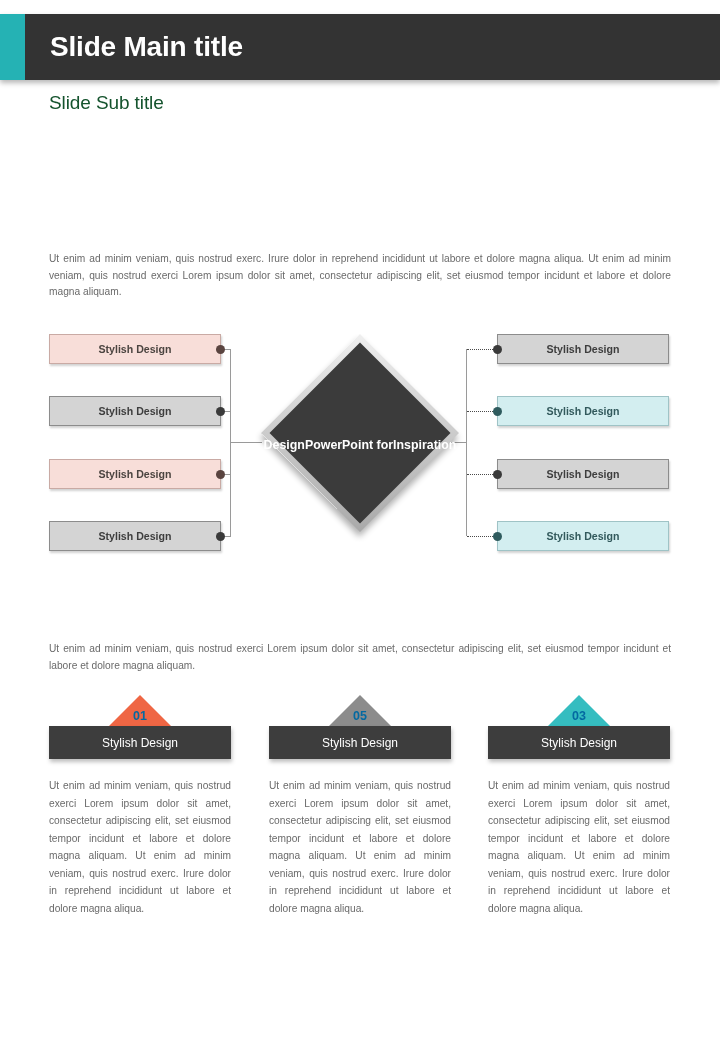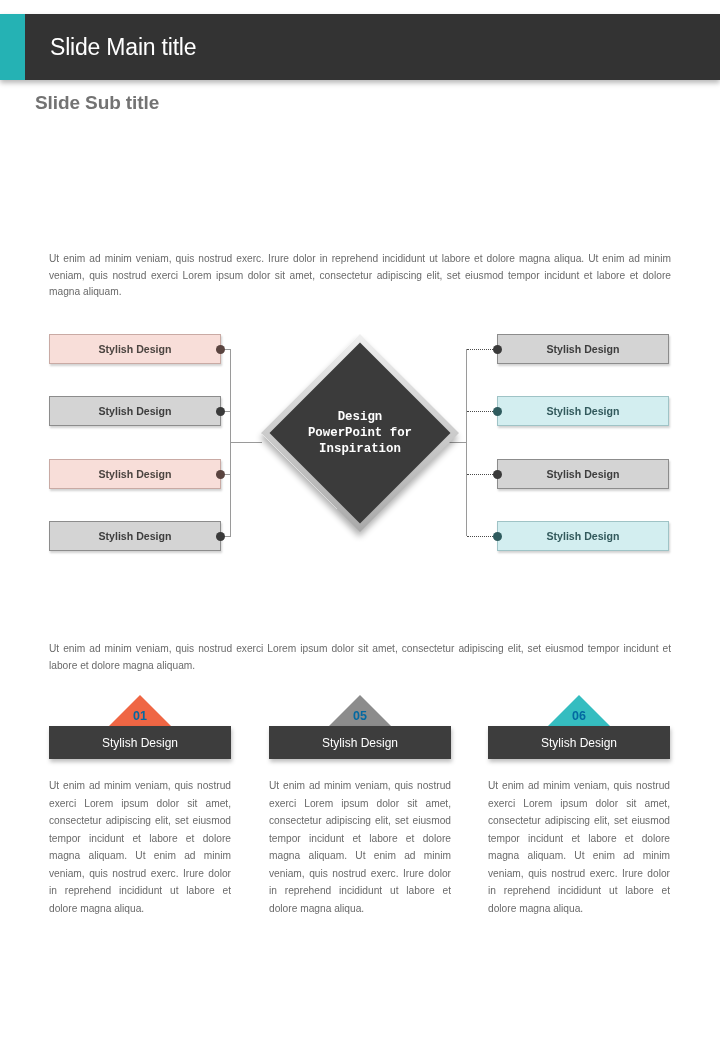--- a/index.html
+++ b/index.html
@@ -34,32 +34,32 @@
   }
   .header-bar {
     flex: 1 1 auto;
     background: #333333;
     display: flex;
     align-items: center;
     padding-left: 25px;
   }
   .header-title {
     color: #ffffff;
-    font-size: 23px;
+    font-size: 28px;
+    font-weight: bold;
+    letter-spacing: -0.2px;
+  }
+
+  
+  .subtitle {
+    position: absolute;
+    left: 49px; top: 92px;
+    font-size: 19px;
+    color: #14532d;
     font-weight: normal;
-    letter-spacing: -0.2px;
-  }
-
-  
-  .subtitle {
-    position: absolute;
-    left: 35px; top: 92px;
-    font-size: 19px;
-    color: #737373;
-    font-weight: bold;
     letter-spacing: -0.1px;
   }
   .subdesc {
     position: absolute;
     left: 49px; top: 120px;
     width: 624px;
     font-size: 11.6px;
     line-height: 18px;
     color: #3b3b3b;
   }
@@ -146,33 +146,31 @@
     width: 140px; height: 140px;
     background: linear-gradient(135deg,#efefef 0%,#cfcfcf 45%,#a9a9a9 100%);
     box-shadow: 3px 4px 6px rgba(0,0,0,0.3);
   }
   .diamond-inner {
     width: 128px; height: 128px;
     background: #3b3b3b;
   }
   .diamond-label {
     position: absolute;
-    left: 0; top: 0;
+    left: 0; top: 12px;
     width: 196px; height: 196px;
     display: flex;
-    flex-direction: column;
     align-items: center;
     justify-content: center;
     color: #ffffff;
     font-size: 12.4px;
     font-weight: bold;
     line-height: 16px;
     text-align: center;
     pointer-events: none;
-    font-family: Liberation Mono, monospace;
   }
 
   
   .cards {
     position: absolute;
     left: 0; top: 695px;
     width: 720px;
   }
   .card-col { position: absolute; width: 182px; }
   .card-col.c0 { left: 49px; }
@@ -328,21 +326,21 @@
       <div class="tri gray"></div>
       <div class="tri-num">05</div>
       <div class="card-bar">
         <span>Stylish Design</span>
       </div>
       <div class="card-text">Ut enim ad minim veniam, quis nostrud exerci  Lorem ipsum dolor sit amet, consectetur adipiscing elit, set eiusmod tempor incidunt et labore et dolore magna aliquam. Ut enim ad minim veniam, quis nostrud exerc. Irure dolor in reprehend incididunt ut labore et dolore magna aliqua.</div>
     </div>
 
     <div class="card-col c2">
       <div class="tri teal"></div>
-      <div class="tri-num">06</div>
+      <div class="tri-num">03</div>
       <div class="card-bar">
         <span>Stylish Design</span>
       </div>
       <div class="card-text">Ut enim ad minim veniam, quis nostrud exerci  Lorem ipsum dolor sit amet, consectetur adipiscing elit, set eiusmod tempor incidunt et labore et dolore magna aliquam. Ut enim ad minim veniam, quis nostrud exerc. Irure dolor in reprehend incididunt ut labore et dolore magna aliqua.</div>
     </div>
 
   </div>
 
 </div>
 

